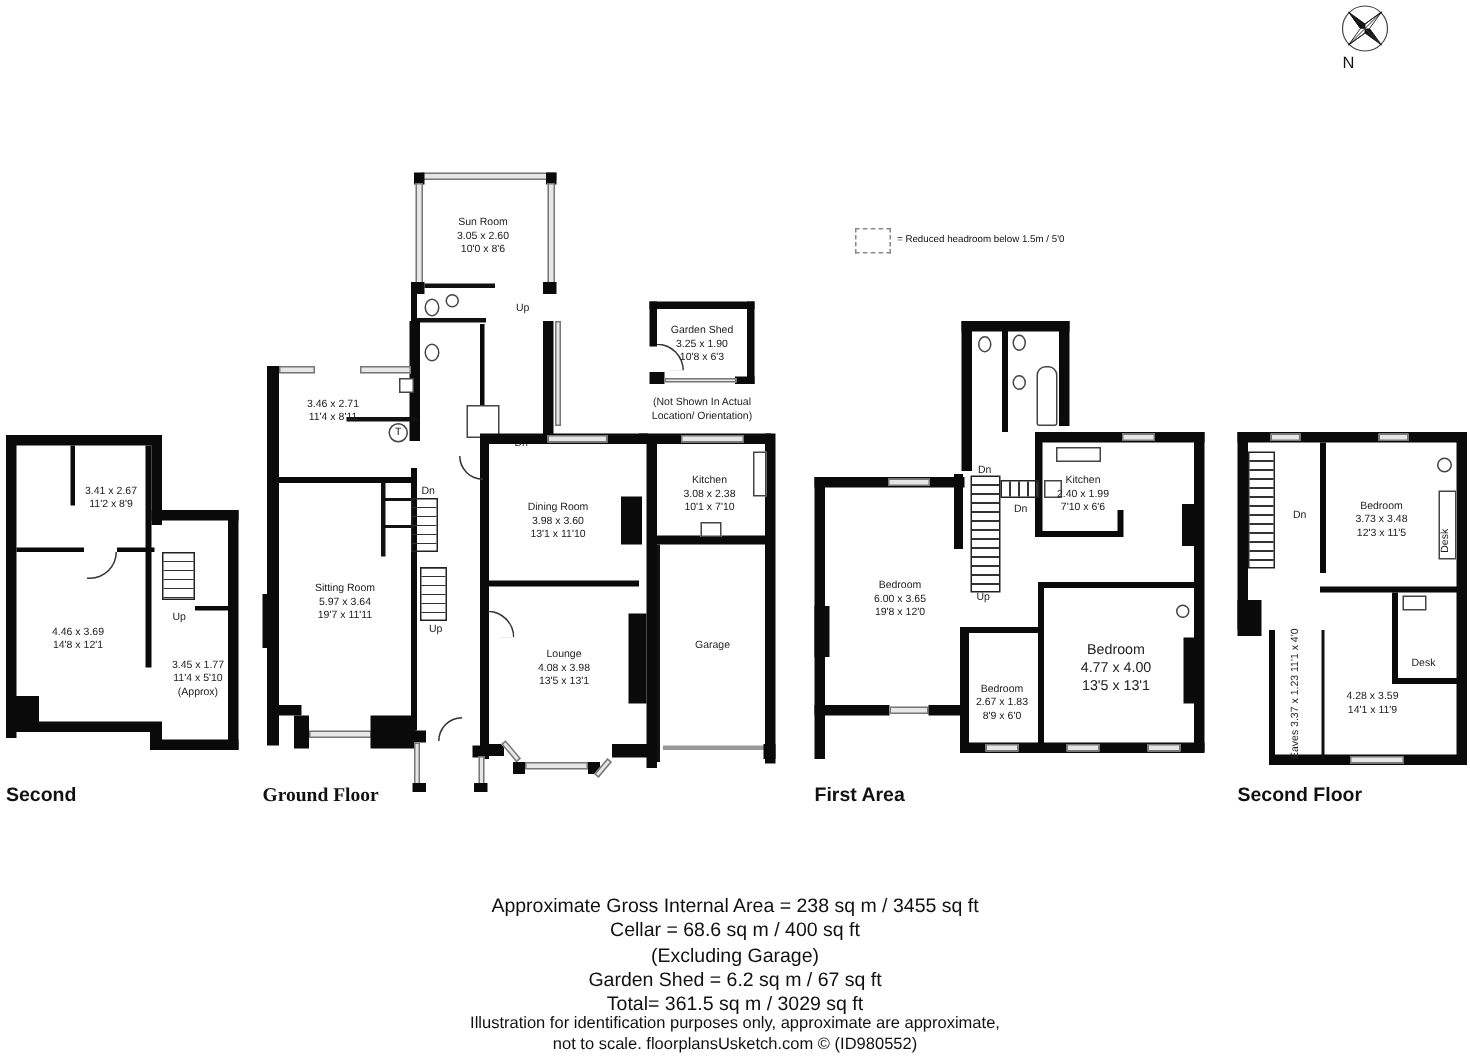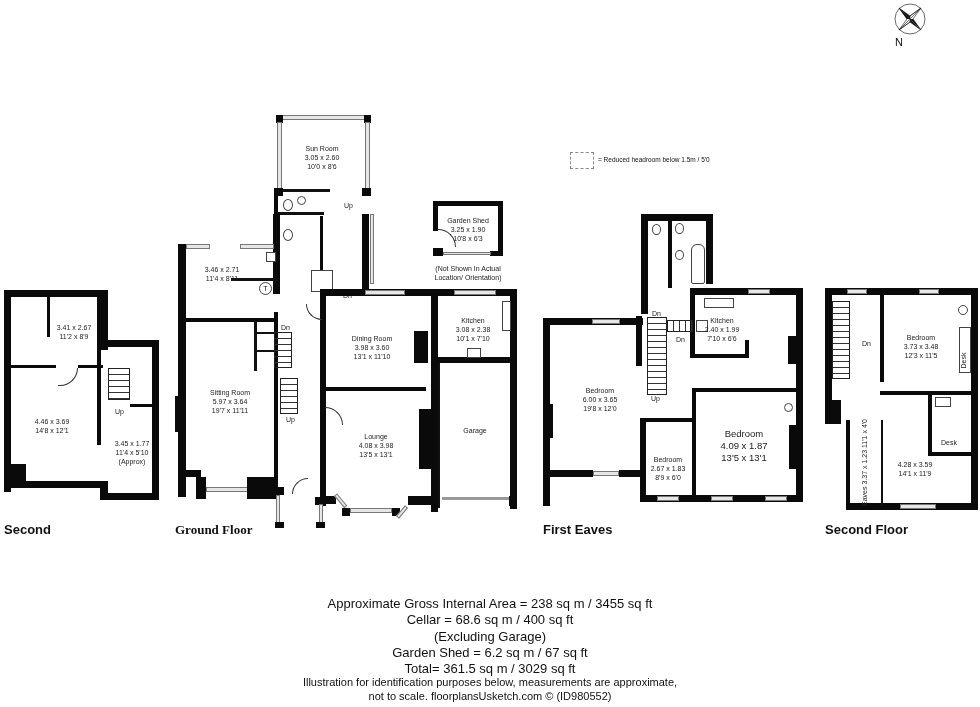--- a/index.html
+++ b/index.html
@@ -276,25 +276,25 @@
   <div class="win" style="left:765px;top:496px;width:22px;height:5px;"></div>
   <div class="wall" style="left:789px;top:425px;width:8px;height:44px;"></div>
   <div class="fixture round" style="left:784px;top:403px;width:9px;height:9px;"></div>
   <div class="room-label" style="left:668px;top:455px;">
     <div>Bedroom</div>
       <div>2.67 x 1.83</div>
       <div>8'9 x 6'0</div>
   </div>
   <div class="room-label big" style="left:744px;top:428px;">
     <div>Bedroom</div>
-      <div>4.09 x 1.87</div>
+      <div>4.77 x 4.00</div>
       <div>13'5 x 13'1</div>
   </div>
 </div>
-<div class="floor-title" style="left:543px;top:522px;">First Eaves</div>
+<div class="floor-title" style="left:543px;top:522px;">First Area</div>
 
 <div>
   <div class="wall" style="left:825px;top:288px;width:153px;height:7px;"></div>
   <div class="win" style="left:847px;top:289px;width:20px;height:5px;"></div>
   <div class="win" style="left:919px;top:289px;width:20px;height:5px;"></div>
   <div class="wall" style="left:825px;top:288px;width:7px;height:132px;"></div>
   <div class="wall" style="left:825px;top:400px;width:16px;height:24px;"></div>
   <div class="wall" style="left:971px;top:288px;width:7px;height:222px;"></div>
   <div class="wall" style="left:846px;top:420px;width:4px;height:90px;"></div>
   <div class="wall" style="left:846px;top:503px;width:132px;height:7px;"></div>
@@ -327,15 +327,15 @@
   </div>
 </div>
 <div class="floor-title" style="left:825px;top:522px;">Second Floor</div>
 
 <div>
   <div class="area-text" style="top:596px;font-size:13px;">Approximate Gross Internal Area = 238 sq m / 3455 sq ft</div>
   <div class="area-text" style="top:612px;font-size:13px;">Cellar = 68.6 sq m / 400 sq ft</div>
   <div class="area-text" style="top:629px;font-size:13px;">(Excluding Garage)</div>
   <div class="area-text" style="top:645px;font-size:13px;">Garden Shed = 6.2 sq m / 67 sq ft</div>
   <div class="area-text" style="top:661px;font-size:13px;">Total= 361.5 sq m / 3029 sq ft</div>
-  <div class="area-text" style="top:676px;font-size:11px;">Illustration for identification purposes below, measurements are approximate,</div>
+  <div class="area-text" style="top:676px;font-size:11px;">Illustration for identification purposes only, approximate are approximate,</div>
   <div class="area-text" style="top:690px;font-size:11px;">not to scale. floorplansUsketch.com © (ID980552)</div>
 </div>
 
 </body></html>

